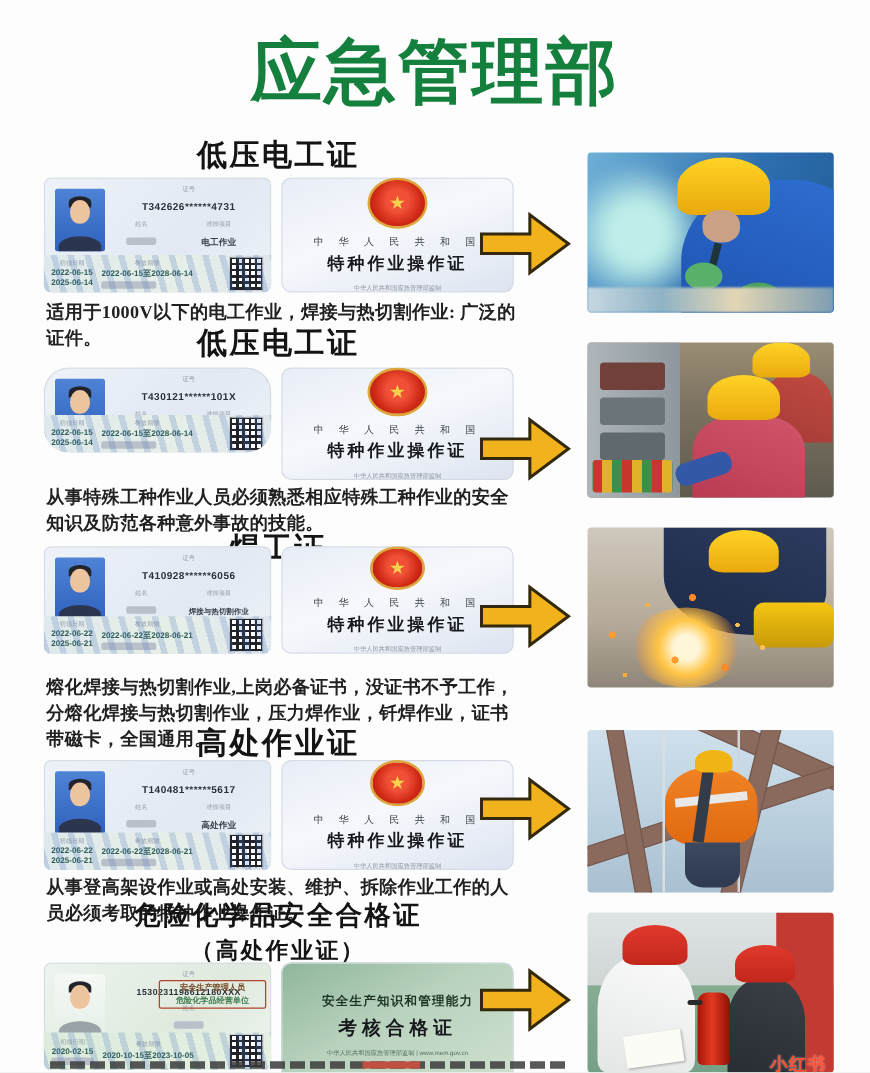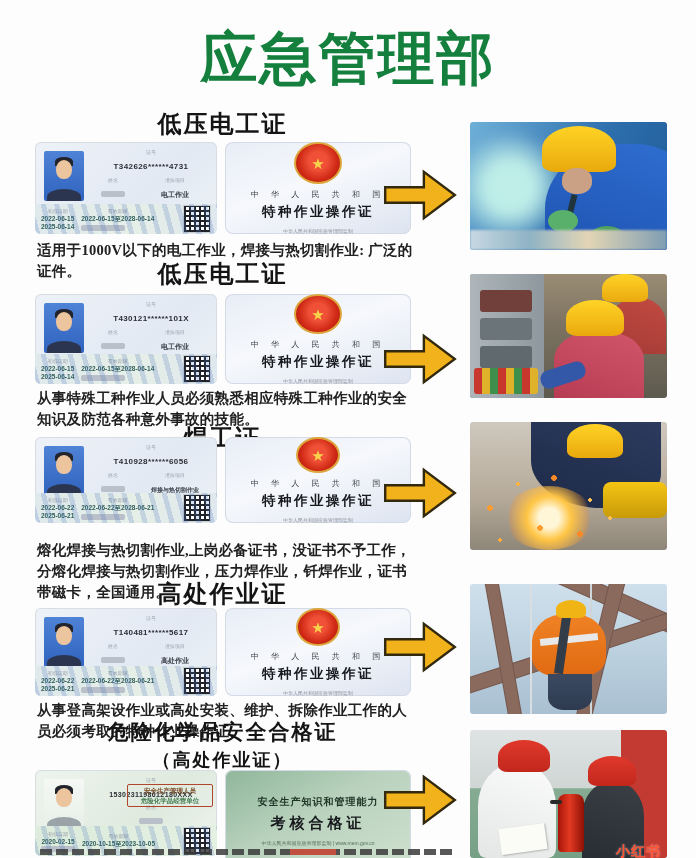--- a/index.html
+++ b/index.html
@@ -228,21 +228,21 @@
       <div class="glove"></div>
       <div class="glove2"></div>
       <div class="bench"></div>
     </div>
   </div>
 
   <div class="row" style="top:258px;height:164px;">
     <div class="left-zone">
       <h2 class="sec-title">低压电工证</h2>
       <div class="cards" style="top:36px;">
-        <div class="idcard" style="height:90px;">
+        <div class="idcard" style="height:68px;border-radius:20px;">
           <div class="id-photo">
             <div class="hair"></div>
             <div class="face"></div>
             <div class="shoulders"></div>
           </div>
           <div class="id-body">
             <span class="lbl">证号</span>
             <span class="num">T430121******101X</span>
             <div class="fgrid">
               <span><span class="lbl">姓名</span><span class="blob"></span></span>

